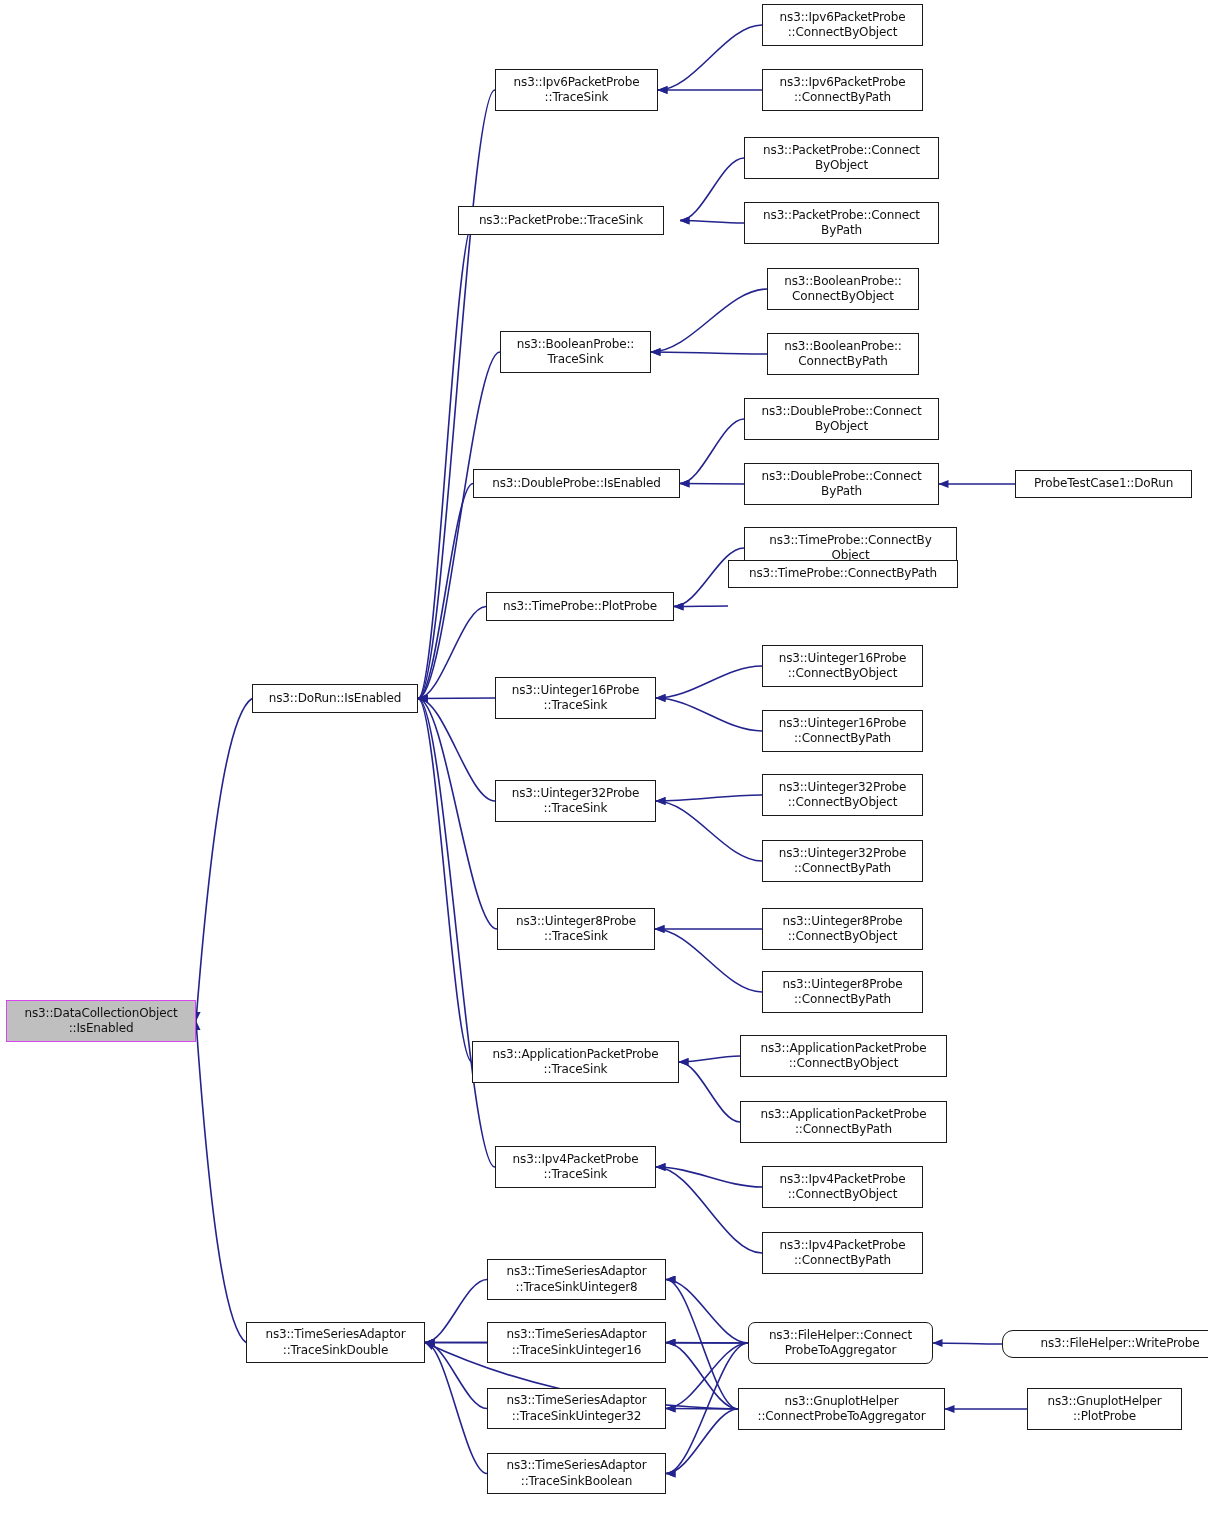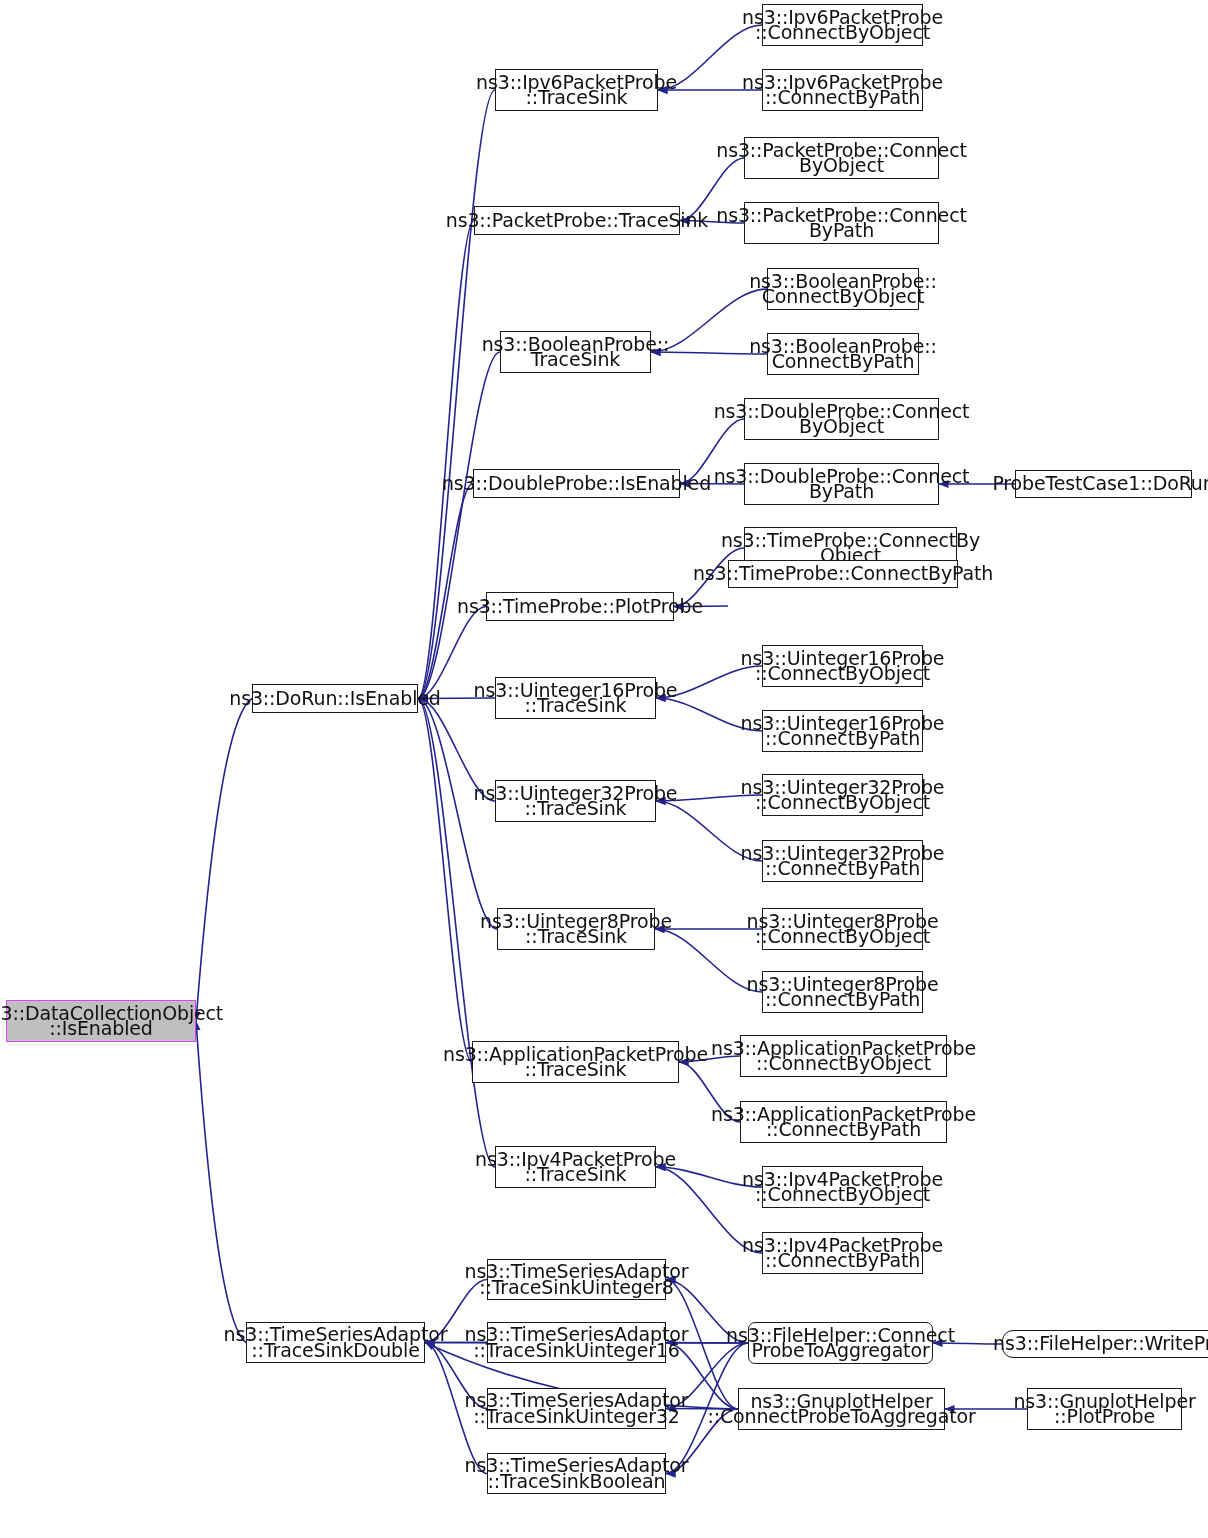--- a/index.html
+++ b/index.html
@@ -14,21 +14,21 @@
   .node{
     position:absolute;
     box-sizing:border-box;
     border:1px solid #1a1a1a;
     background:#ffffff;
     color:#111111;
     display:flex;
     align-items:center;
     justify-content:center;
     text-align:center;
-    font-size:19px;
+    font-size:12px;
     line-height:15.5px;
     letter-spacing:-0.15px;
     white-space:pre-line;
     padding:12px 3px;
   }
   .node.root{
     background:#bfbfbf;
     border:1px solid #d946ef;
   }
 </style>
@@ -95,21 +95,21 @@
       </g>
   </svg>
   <div id="node-layer">
       <div class="node root" style="left: 6px; top: 1000px; width: 190px; height: 42px;">ns3::DataCollectionObject
 ::IsEnabled</div>
       <div class="node" style="left: 252px; top: 684px; width: 166px; height: 29px;">ns3::DoRun::IsEnabled</div>
       <div class="node" style="left: 246px; top: 1322px; width: 179px; height: 41px;">ns3::TimeSeriesAdaptor
 ::TraceSinkDouble</div>
       <div class="node" style="left: 495px; top: 69px; width: 163px; height: 42px;">ns3::Ipv6PacketProbe
 ::TraceSink</div>
-      <div class="node" style="left: 474px; top: 206px; width: 206px; height: 29px;">ns3::PacketProbe::TraceSink</div>
+      <div class="node" style="left: 458px; top: 206px; width: 206px; height: 29px;">ns3::PacketProbe::TraceSink</div>
       <div class="node" style="left: 500px; top: 331px; width: 151px; height: 42px;">ns3::BooleanProbe::
 TraceSink</div>
       <div class="node" style="left: 473px; top: 469px; width: 207px; height: 29px;">ns3::DoubleProbe::IsEnabled</div>
       <div class="node" style="left: 486px; top: 592px; width: 188px; height: 29px;">ns3::TimeProbe::PlotProbe</div>
       <div class="node" style="left: 495px; top: 677px; width: 161px; height: 42px;">ns3::Uinteger16Probe
 ::TraceSink</div>
       <div class="node" style="left: 495px; top: 780px; width: 161px; height: 42px;">ns3::Uinteger32Probe
 ::TraceSink</div>
       <div class="node" style="left: 497px; top: 908px; width: 158px; height: 42px;">ns3::Uinteger8Probe
 ::TraceSink</div>

